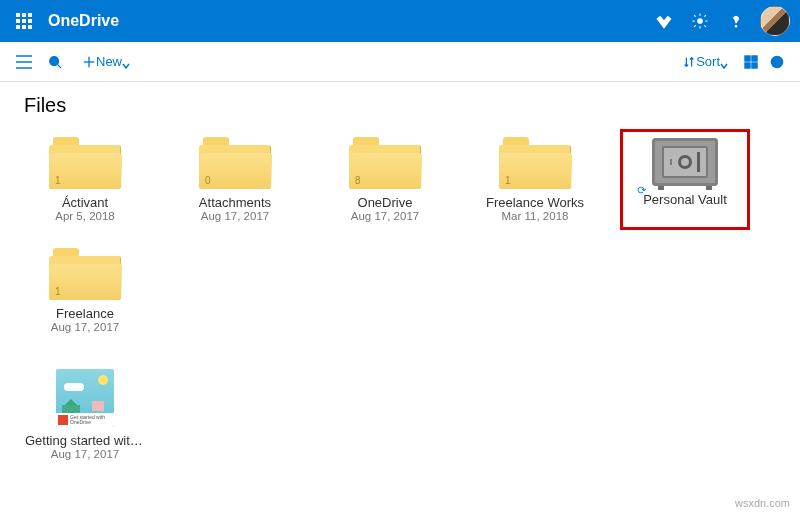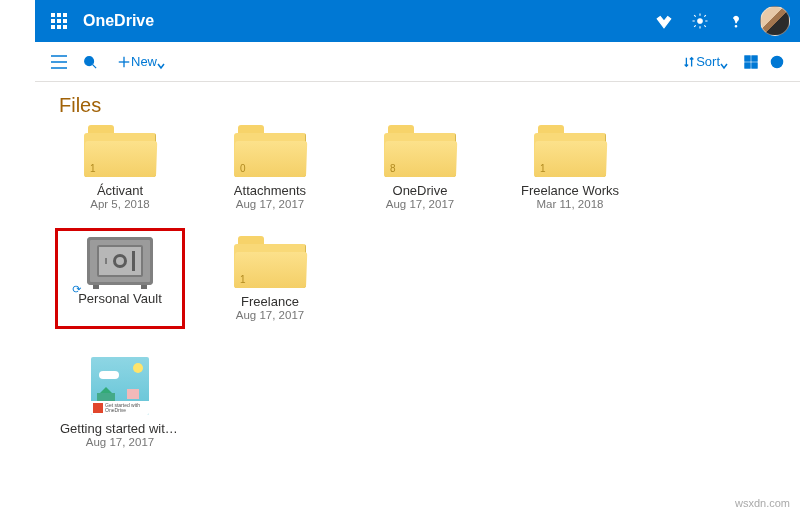--- a/index.html
+++ b/index.html
@@ -1,17 +1,17 @@
 <!DOCTYPE html>
 <html><head>
 <meta charset="utf-8">
 <style>
   * { margin: 0; padding: 0; box-sizing: border-box; }
   body { font-family: "Segoe UI", Arial, sans-serif; font-size: 13px; color: #323130; background: #f5f5f5; }
-  .app { width: 800px; height: 529px; background: #fff; display: flex; flex-direction: column; position: relative; padding-left: 35px; }
+  .app { width: 800px; height: 529px; background: #fff; display: flex; flex-direction: column; position: relative; }
 
   
   .header { height: 42px; background: #0078d4; color: #fff; display: flex; align-items: center; padding: 0 10px; }
   .waffle { width: 28px; height: 28px; display: flex; align-items: center; justify-content: center; cursor: pointer; }
   .waffle svg { width: 16px; height: 16px; fill: #fff; }
   .brand { font-size: 16px; font-weight: 600; margin-left: 10px; }
   .header-spacer { flex: 1; }
   .header-icon { width: 36px; height: 36px; display: flex; align-items: center; justify-content: center; cursor: pointer; }
   .header-icon svg { width: 18px; height: 18px; fill: #fff; stroke: #fff; }
   .avatar { width: 30px; height: 30px; border-radius: 50%; background: linear-gradient(135deg,#e7c9a9 40%,#a3764f 40% 55%,#2b2b2b 55%); margin-left: 6px; cursor: pointer; border: 1px solid rgba(255,255,255,.4); }
@@ -21,21 +21,21 @@
   .cmd-btn { display: flex; align-items: center; gap: 0; padding: 0 10px; height: 32px; cursor: pointer; font-size: 13px; }
   .cmd-btn svg { width: 14px; height: 14px; fill: #0078d4; stroke: #0078d4; }
   .hamburger { width: 28px; display:flex; justify-content:center; cursor:pointer; }
   .hamburger svg { width:16px; height:14px; stroke:#0078d4; }
   .cmdbar-spacer { flex: 1; }
   .chev { width:8px; height:8px; }
   .chev svg{ width:8px; height:8px; fill:none; stroke:#0078d4; stroke-width:1.5; }
 
   
   .content { flex: 1; padding: 12px 20px; overflow: auto; }
-  .page-title { font-size: 20px; font-weight: 400; color: #a16207; margin-bottom: 0; margin-left: 4px; }
+  .page-title { font-size: 20px; font-weight: 400; color: #000000; margin-bottom: 12px; margin-left: 4px; }
   .grid { display: flex; flex-wrap: wrap; gap: 10px 20px; }
   .item { width: 130px; display: flex; flex-direction: column; align-items: center; padding: 8px 4px; cursor: pointer; position: relative; }
   .item-name { font-size: 13px; color: #323130; margin-top: 6px; text-align: center; max-width: 120px; white-space: nowrap; overflow: hidden; text-overflow: ellipsis; }
   .item-date { font-size: 11.5px; color: #767676; text-align: center; }
   .highlight-box { border: 3px solid #d40000; padding: 6px 2px 10px 2px; }
 
   
   .folder { width: 72px; height: 52px; position: relative; }
   .folder-back { position:absolute; top:0; left:4px; width:26px; height:12px; background:#f7d36a; border-radius:3px 3px 0 0; }
   .folder-body { position:absolute; top:8px; left:0; width:72px; height:44px; background:#f9d978; border-radius:3px; box-shadow: inset -1px -1px 0 #d8b84f; }

